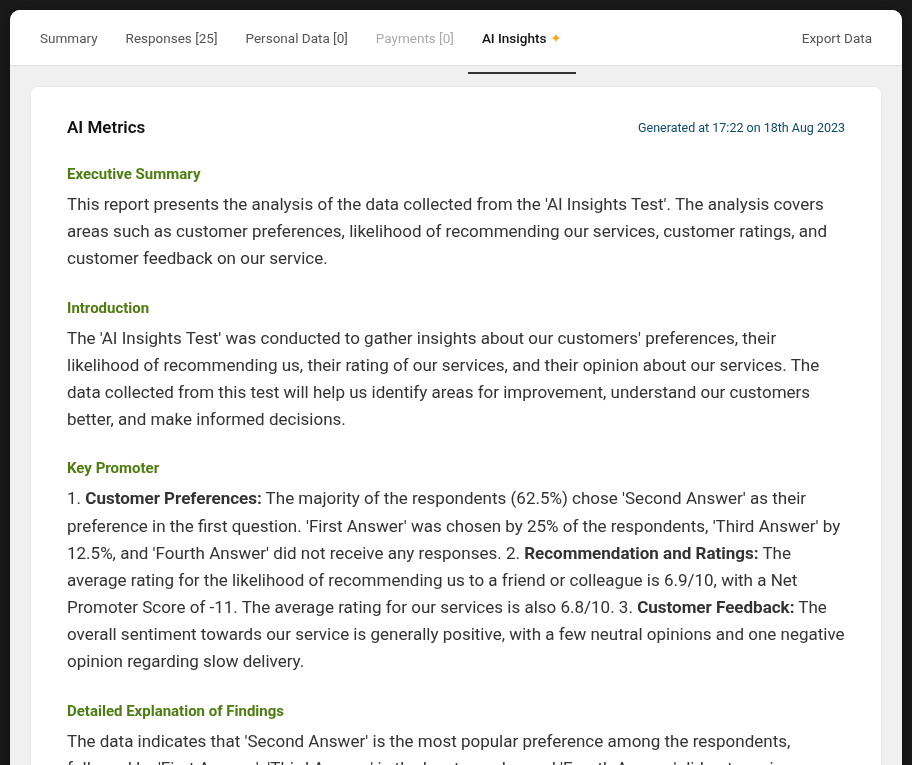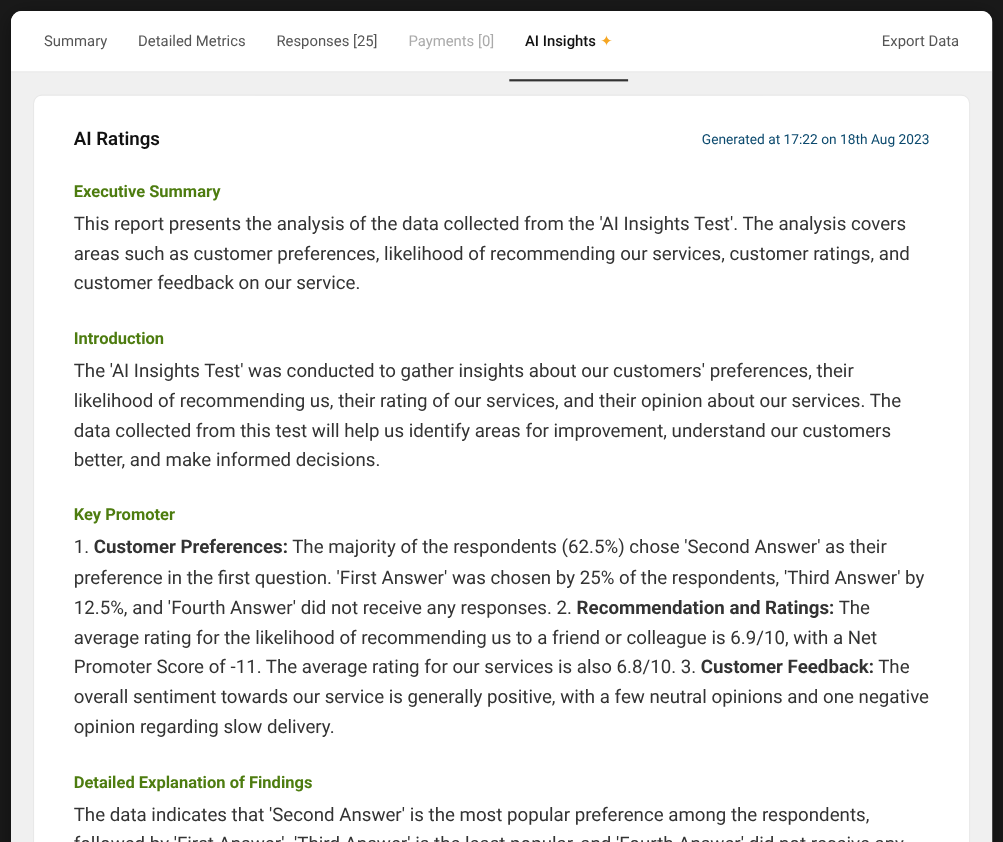--- a/index.html
+++ b/index.html
@@ -135,41 +135,41 @@
   </style>
 </head>
 <body>
 
 <div class="window">
   <div class="tab-bar">
     <div class="tab-item">
       <span>Summary</span>
     </div>
     <div class="tab-item">
-      <span>Detailed Metrics</span>
+      <span>Responses [25]</span>
     </div>
     <div class="tab-item">
-      <span>Responses [25]</span>
+      <span>Personal Data [0]</span>
     </div>
     <div class="tab-item disabled">
       <span>Payments [0]</span>
     </div>
     <div class="tab-item tab-ai active">
       <span>AI Insights</span>
         <span class="star">✦</span>
     </div>
     <div class="tab-item tab-export">
       <span>Export Data</span>
     </div>
   </div>
 
   <div class="content-area">
     <div class="report-card">
       <div class="report-header">
-        <div class="report-title">AI Ratings</div>
+        <div class="report-title">AI Metrics</div>
         <div class="report-timestamp">Generated at 17:22 on 18th Aug 2023</div>
       </div>
 
       <div class="section">
         <div class="section-heading">Executive Summary</div>
         <div class="section-body">This report presents the analysis of the data collected from the 'AI Insights Test'. The analysis covers areas such as customer preferences, likelihood of recommending our services, customer ratings, and customer feedback on our service.</div>
       </div>
 
       <div class="section">
         <div class="section-heading">Introduction</div>

